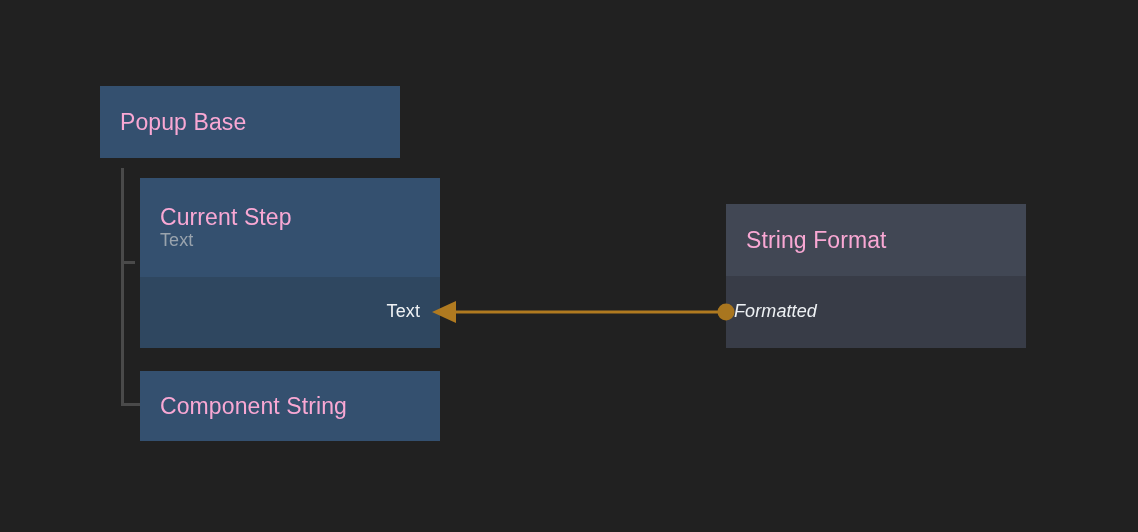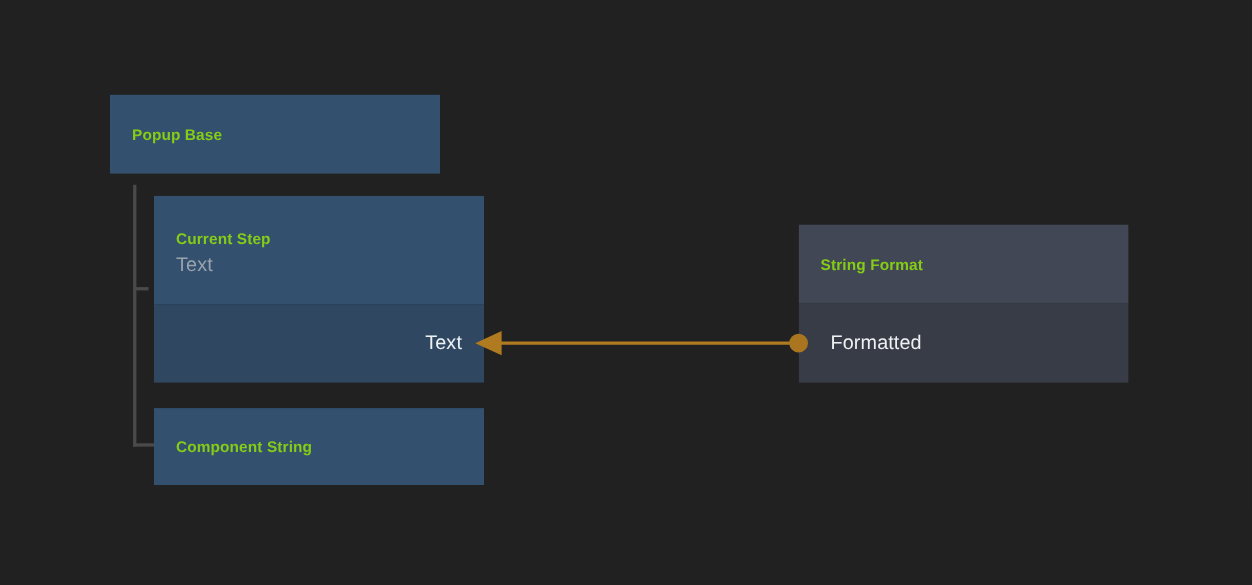--- a/index.html
+++ b/index.html
@@ -31,26 +31,25 @@
     display: flex;
     align-items: center;
     width: 100%;
   }
   .node-header-stack {
     display: flex;
     flex-direction: column;
     justify-content: center;
   }
   .node-title {
-    color: #84cc16;
-    font-size: 14px;
+    color: #f9a8d4;
+    font-size: 23px;
     line-height: 24px;
     letter-spacing: 0.1px;
     white-space: nowrap;
-    font-weight: bold;
   }
   .node-subtitle {
     color: #99a3ad;
     font-size: 18px;
     line-height: 22px;
     letter-spacing: 0.1px;
     white-space: nowrap;
   }
   .node-body {
     box-sizing: border-box;
@@ -133,21 +132,21 @@
     </div>
   </div>
 
   <div class="node node-gray" style="left:726px; top:204px; width:300px; height:144px;">
     <div class="node-header" style="height:72px; padding:0 20px;">
       <div class="node-header-stack">
         <div class="node-title">String Format</div>
       </div>
     </div>
     <div class="node-body" style="height:72px;">
-      <div class="pin-row" style="left:29px; top:24px;">
+      <div class="pin-row" style="left:8px; top:24px;font-style:italic;">
         <span class="pin-label">Formatted</span>
       </div>
     </div>
   </div>
 
   <svg id="wire-layer" viewBox="0 0 1138 532" xmlns="http://www.w3.org/2000/svg">
 
     <line x1="726" y1="312" x2="444" y2="312" stroke="#b07a20" stroke-width="3"></line>
 
     <polygon points="432,312 456,301 456,323" fill="#b07a20"></polygon>

